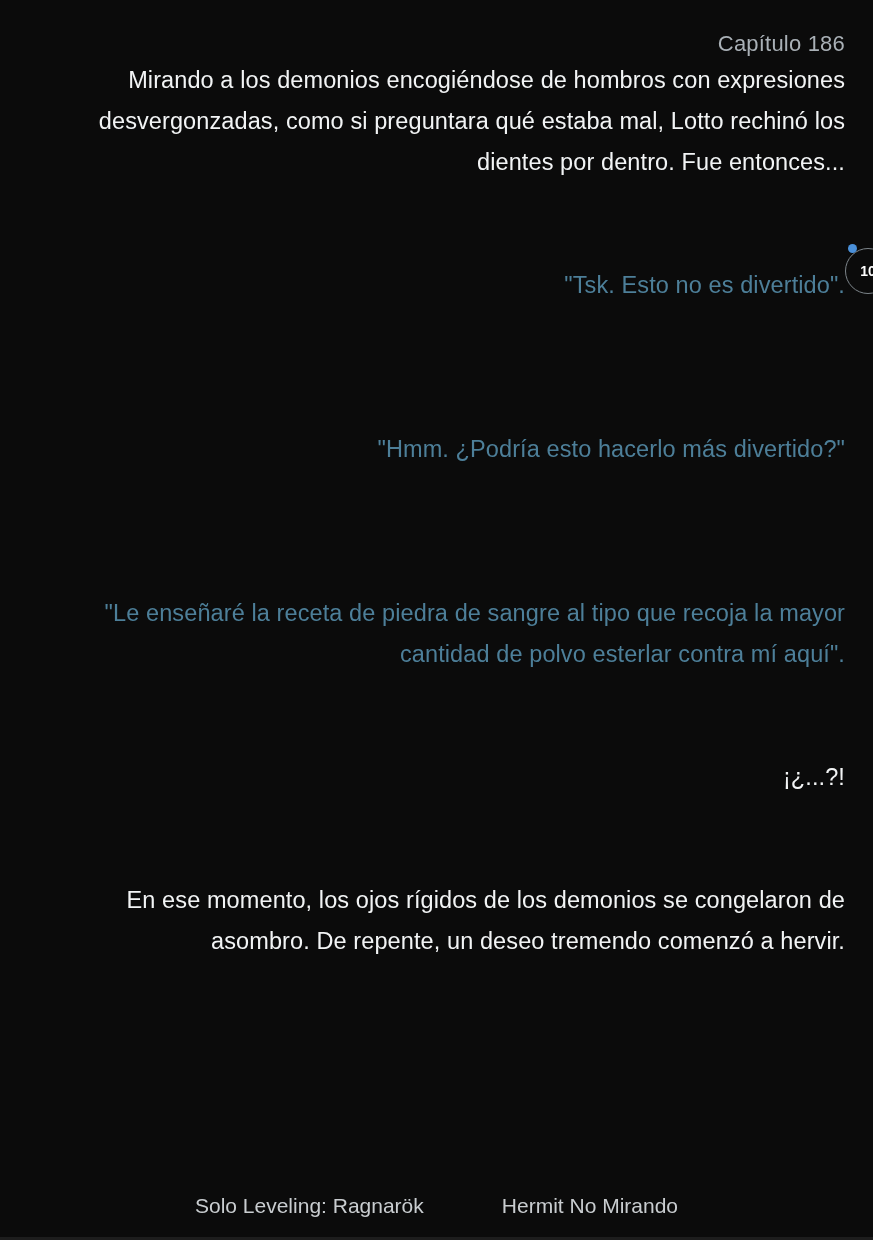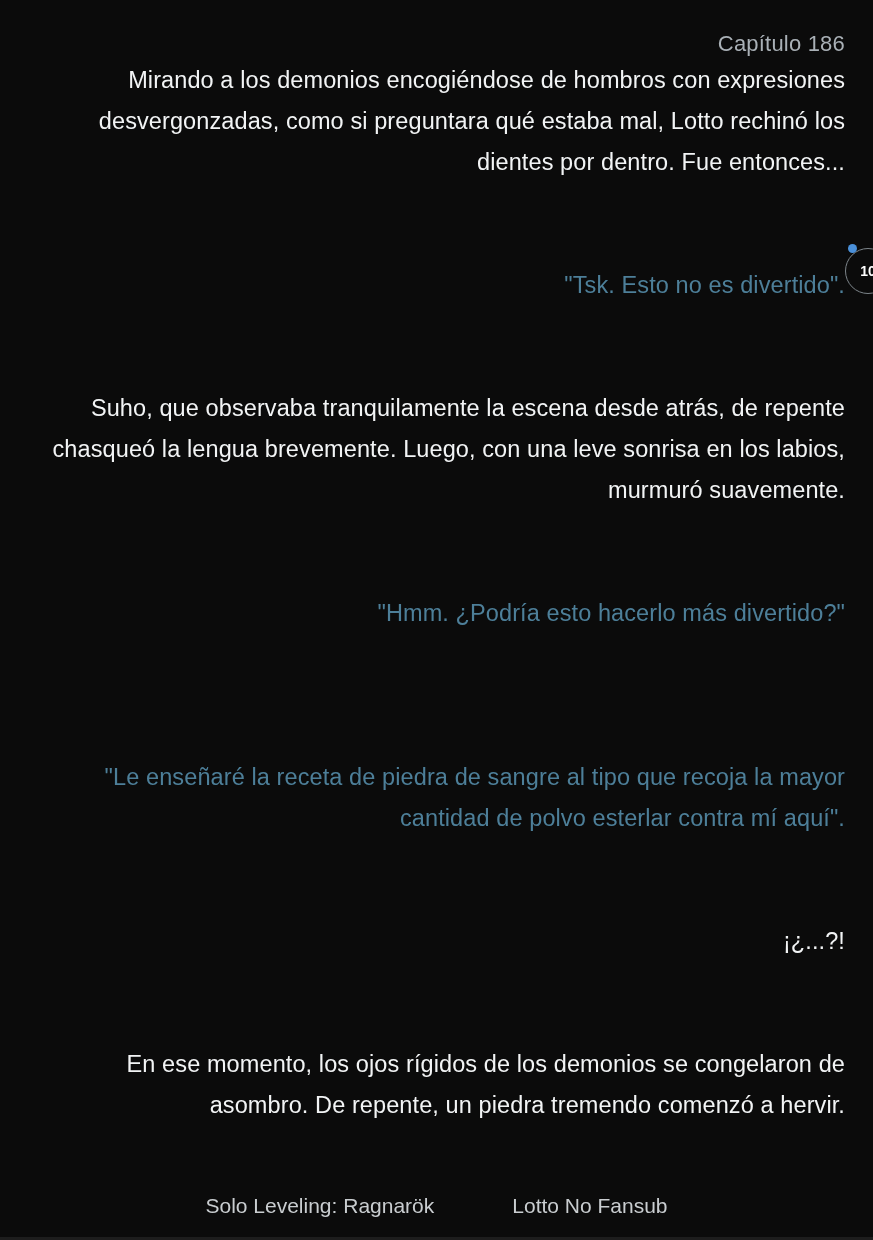--- a/index.html
+++ b/index.html
@@ -100,36 +100,35 @@
 
 <div class="page">
 
   <div class="chapter-label">Capítulo 186</div>
 
   <div class="content">
     <p class="para">Mirando a los demonios encogiéndose de hombros con expresiones desvergonzadas, como si preguntara qué estaba mal, Lotto rechinó los dientes por dentro. Fue entonces...</p>
     <div class="spacer-lg"></div>
     <p class="para dialog">"Tsk. Esto no es divertido".</p>
     <div class="spacer-lg"></div>
-    <p class="para">Suho, que observaba tranquilamente la escena desde atrás, de repente chasqueó la lengua brevemente. Luego, con una leve sonrisa en los labios, murmuró suavemente.</p>
     <div class="spacer-lg"></div>
     <p class="para dialog">"Hmm. ¿Podría esto hacerlo más divertido?"</p>
     <div class="spacer-lg"></div>
     <div class="spacer-lg"></div>
     <p class="para dialog">"Le enseñaré la receta de piedra de sangre al tipo que recoja la mayor cantidad de polvo esterlar contra mí aquí".</p>
     <div class="spacer-lg"></div>
     <p class="para">¡¿...?!</p>
     <div class="spacer-lg"></div>
-    <p class="para">En ese momento, los ojos rígidos de los demonios se congelaron de asombro. De repente, un piedra tremendo comenzó a hervir.</p>
+    <p class="para">En ese momento, los ojos rígidos de los demonios se congelaron de asombro. De repente, un deseo tremendo comenzó a hervir.</p>
   </div>
 
   <div class="badge">
     <span class="badge-dot"></span>
     <span>10</span>
   </div>
 
   <div class="footer">
     <span>Solo Leveling: Ragnarök</span>
-    <span>Lotto No Fansub</span>
+    <span>Hermit No Mirando</span>
   </div>
 
   <div class="bottom-rule"></div>
 </div>
 
 </body></html>

